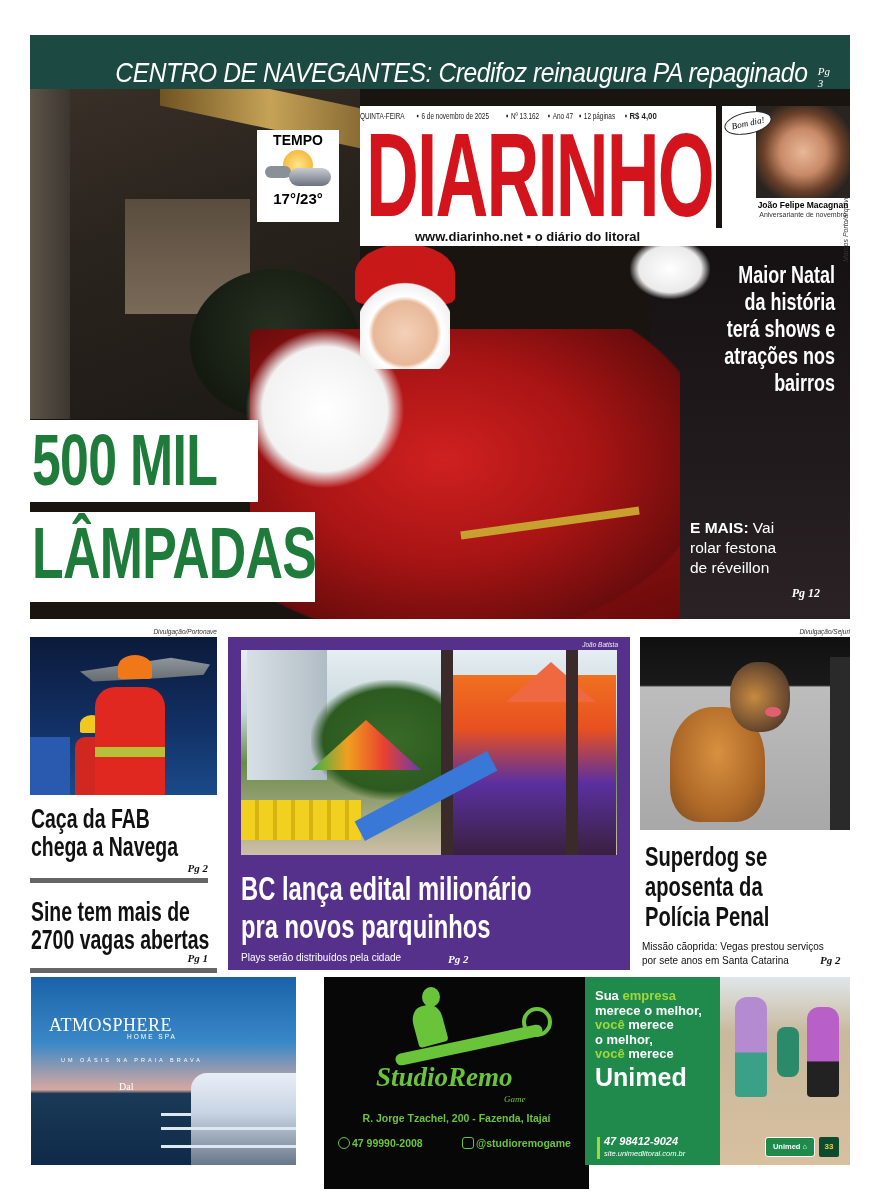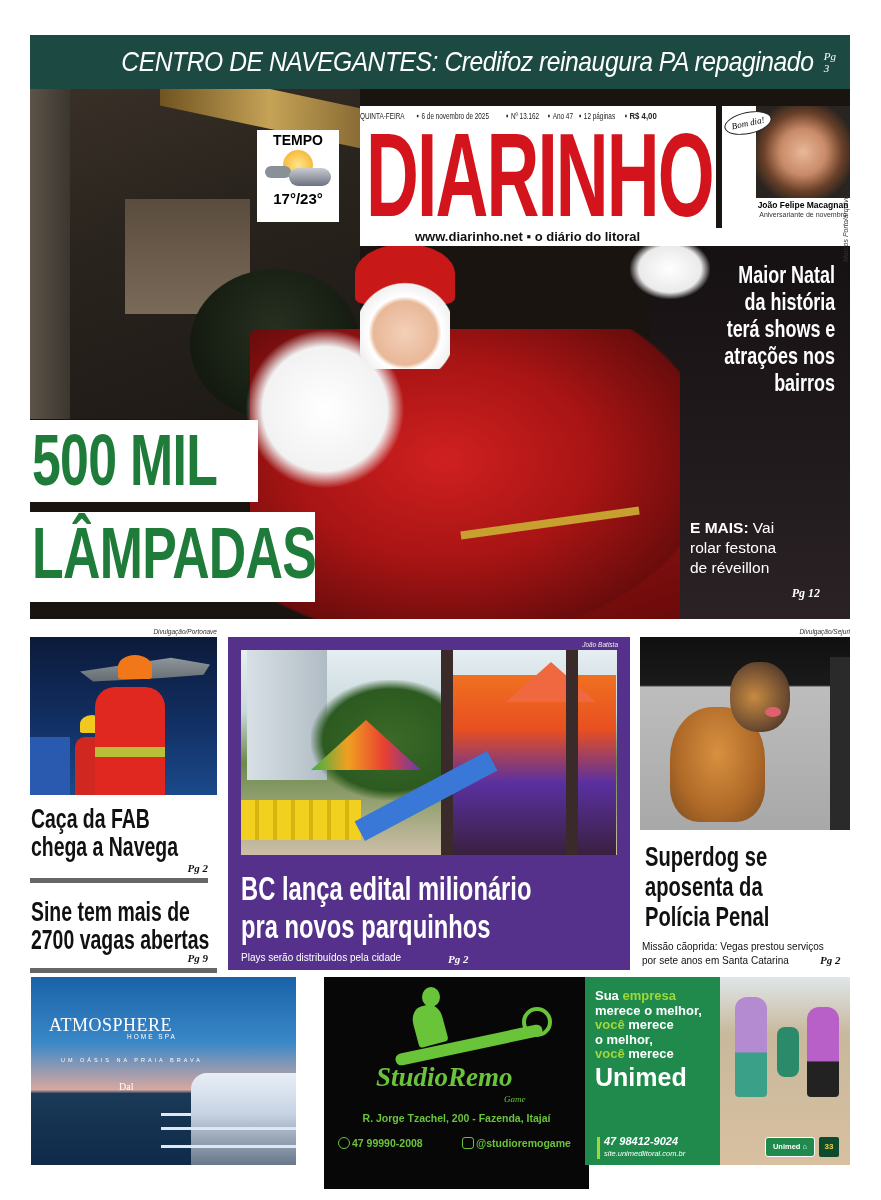--- a/index.html
+++ b/index.html
@@ -1,20 +1,20 @@
 <!DOCTYPE html>
 <html><head>
 <meta charset="utf-8">
 <style>
   * { box-sizing: border-box; margin: 0; padding: 0; }
   body { width: 881px; height: 1200px; background: #ffffff; position: relative; overflow: hidden; font-family: "Liberation Sans", sans-serif; }
   .abs { position: absolute; }
 
   
-  #top-banner { left: 30px; top: 35px; width: 820px; height: 54px; background: #1c4a42; color: #fff; display: flex; align-items: center; justify-content: flex-end; padding-right: 14px; }
+  #top-banner { left: 30px; top: 35px; width: 820px; height: 54px; background: #1c4a42; color: #fff; display: flex; align-items: flex-end; justify-content: flex-end; padding-right: 20px; }
   #top-banner .headline { font-style: italic; font-size: 28px; letter-spacing: -0.5px; white-space: nowrap; transform: scaleX(0.88); transform-origin: right center; }
   #top-banner .pg { font-family: "Liberation Serif", serif; font-style: italic; font-size: 11px; margin-left: 10px; }
 
   
   #hero { left: 30px; top: 89px; width: 820px; height: 530px; background: #1a1410; overflow: hidden; }
   .hero-building { left: 0; top: 0; width: 330px; height: 330px; background: linear-gradient(160deg, #3a3128 0%, #2a241e 40%, #1c1814 100%); }
   .hero-light-band { left: 130px; top: 0; width: 220px; height: 40px; background: linear-gradient(90deg, #7a5a20, #e0b860, #8a6a30); transform: skewY(12deg); opacity: .85; }
   .hero-window { left: 95px; top: 110px; width: 125px; height: 115px; background: linear-gradient(180deg,#5a4c3e,#7a6a58); }
   .hero-tree { left: 160px; top: 180px; width: 170px; height: 150px; background: radial-gradient(ellipse at 50% 40%, #263020 0%, #141a10 70%); border-radius: 50%; }
   .hero-pillar { left: 0; top: 0; width: 40px; height: 330px; background: linear-gradient(90deg,#5c5448,#3c3630); }
@@ -240,21 +240,21 @@
   <span>Caça da FAB</span><br>
   <span>chega a Navega</span>
 </div>
 <div id="fab-pg" class="abs pg-s">Pg 2</div>
 <div id="rule-1" class="abs rule"></div>
 
 <div id="sine-hl" class="abs side-hl">
   <span>Sine tem mais de</span><br>
   <span>2700 vagas abertas</span>
 </div>
-<div id="sine-pg" class="abs pg-s">Pg 9</div>
+<div id="sine-pg" class="abs pg-s">Pg 1</div>
 <div id="rule-2" class="abs rule"></div>
 
 <div id="bc-box" class="abs"></div>
 <div id="bc-credit" class="abs credit">João Batista</div>
 <div id="bc-photo" class="abs">
   <div class="abs bc-building"></div>
   <div class="abs bc-trees"></div>
   <div class="abs bc-fence"></div>
   <div class="abs bc-roof"></div>
   <div class="abs bc-play"></div>

